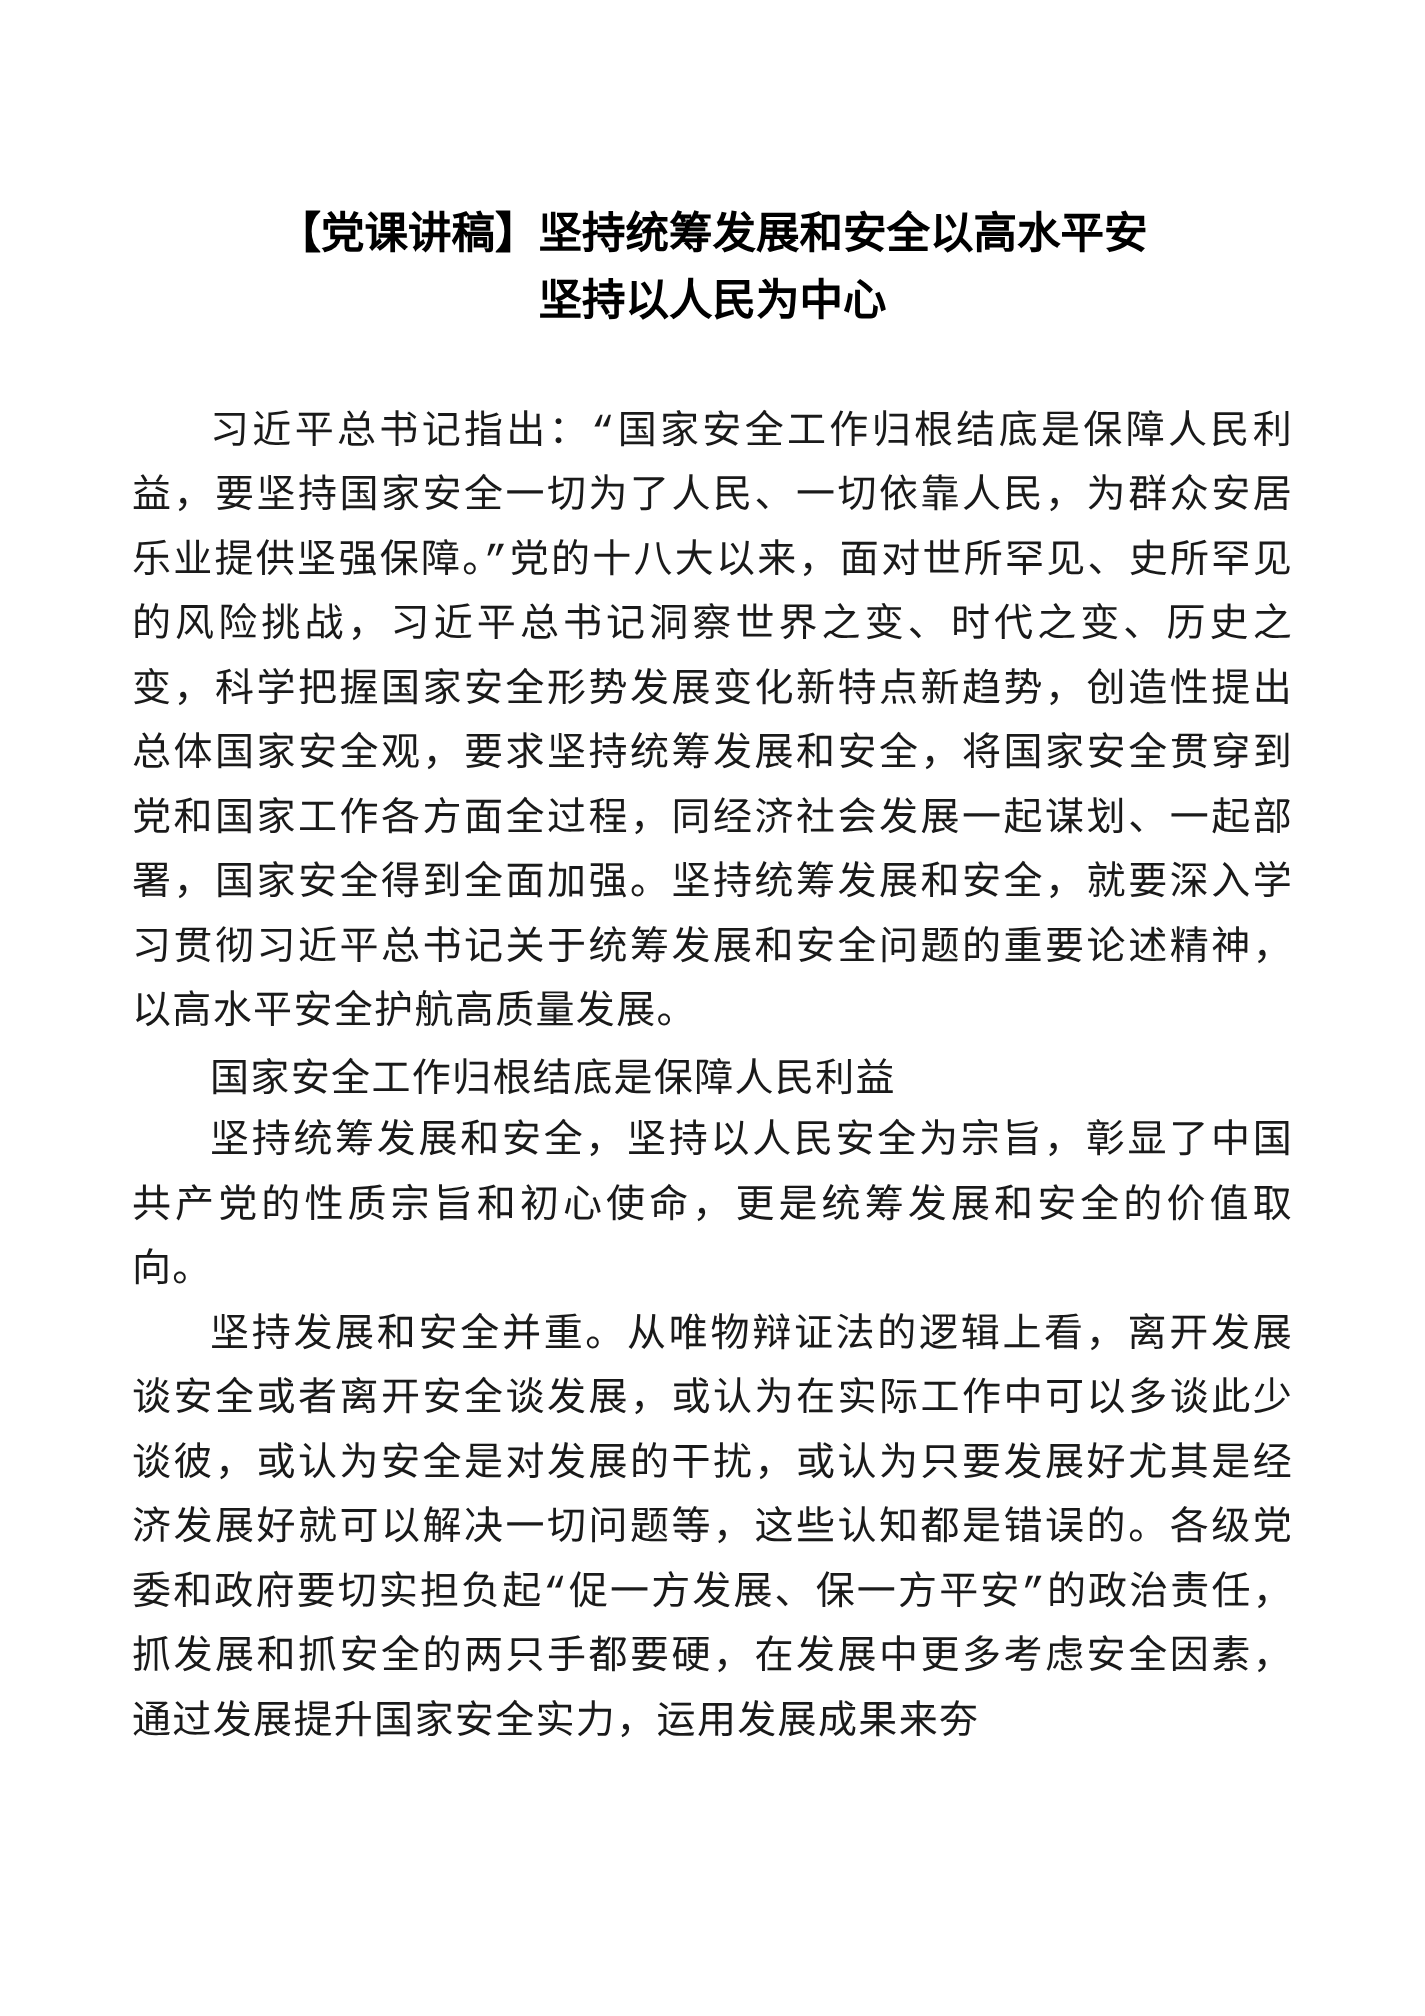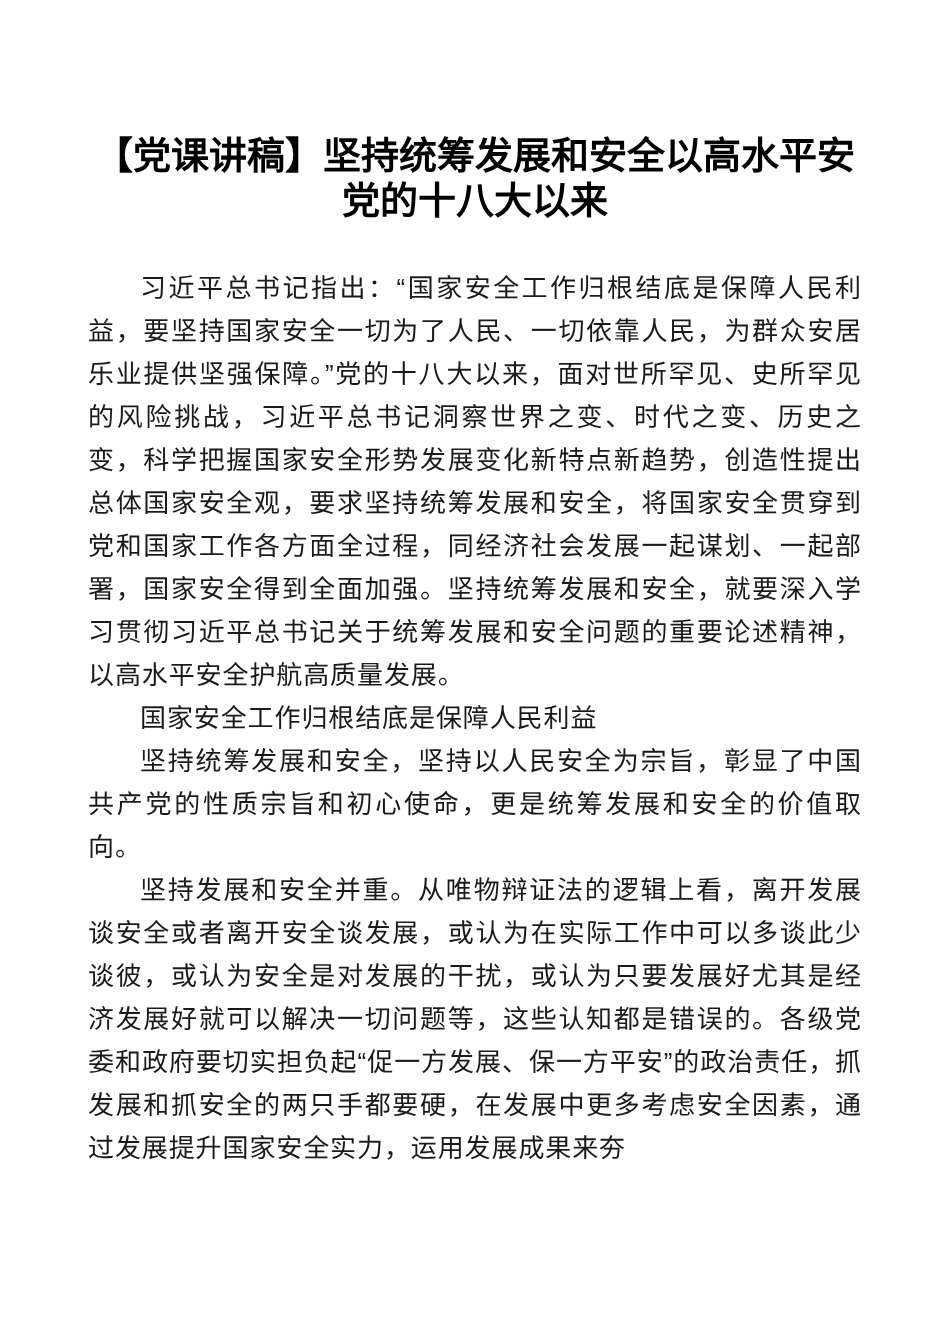--- a/index.html
+++ b/index.html
@@ -25,33 +25,33 @@
     top: 0;
     width: 774px;
   }
 
   
   .doc-title {
     margin: 0;
     padding: 0;
     font-family: "Liberation Serif", "DejaVu Serif", serif;
     font-weight: bold;
-    font-size: 38px;
+    font-size: 29px;
     line-height: 45px;
     color: #000000;
     text-align: center;
     letter-spacing: 0px;
     padding-top: 134px;
   }
 
   
   .para {
     margin: 0;
     padding: 0;
-    font-family: Liberation Sans, sans-serif;
+    font-family: Liberation Mono, monospace;
     font-size: 26px;
     line-height: 43px;
     color: #1a1a1a;
     text-align: justify;
     text-justify: inter-ideograph;
     text-indent: 52px;
     letter-spacing: 0.9px;
     font-weight: normal;
   }
 
@@ -74,21 +74,21 @@
   }
 </style>
 </head>
 <body>
 
 <div class="page">
   <div class="doc-body">
 
     <h1 class="doc-title">
       <span style="display: block;">【党课讲稿】坚持统筹发展和安全以高水平安</span>
-      <span style="display: block;">党的十八大以来</span>
+      <span style="display: block;">坚持以人民为中心</span>
     </h1>
 
     <p class="para para-first">习近平总书记指出：“国家安全工作归根结底是保障人民利益，要坚持国家安全一切为了人民、一切依靠人民，为群众安居乐业提供坚强保障。”党的十八大以来，面对世所罕见、史所罕见的风险挑战，习近平总书记洞察世界之变、时代之变、历史之变，科学把握国家安全形势发展变化新特点新趋势，创造性提出总体国家安全观，要求坚持统筹发展和安全，将国家安全贯穿到党和国家工作各方面全过程，同经济社会发展一起谋划、一起部署，国家安全得到全面加强。坚持统筹发展和安全，就要深入学习贯彻习近平总书记关于统筹发展和安全问题的重要论述精神，以高水平安全护航高质量发展。</p>
 
     <p class="subhead">国家安全工作归根结底是保障人民利益</p>
 
     <p class="para">坚持统筹发展和安全，坚持以人民安全为宗旨，彰显了中国共产党的性质宗旨和初心使命，更是统筹发展和安全的价值取向。</p>
 
     <p class="para">坚持发展和安全并重。从唯物辩证法的逻辑上看，离开发展谈安全或者离开安全谈发展，或认为在实际工作中可以多谈此少谈彼，或认为安全是对发展的干扰，或认为只要发展好尤其是经济发展好就可以解决一切问题等，这些认知都是错误的。各级党委和政府要切实担负起“促一方发展、保一方平安”的政治责任，抓发展和抓安全的两只手都要硬，在发展中更多考虑安全因素，通过发展提升国家安全实力，运用发展成果来夯</p>
 

